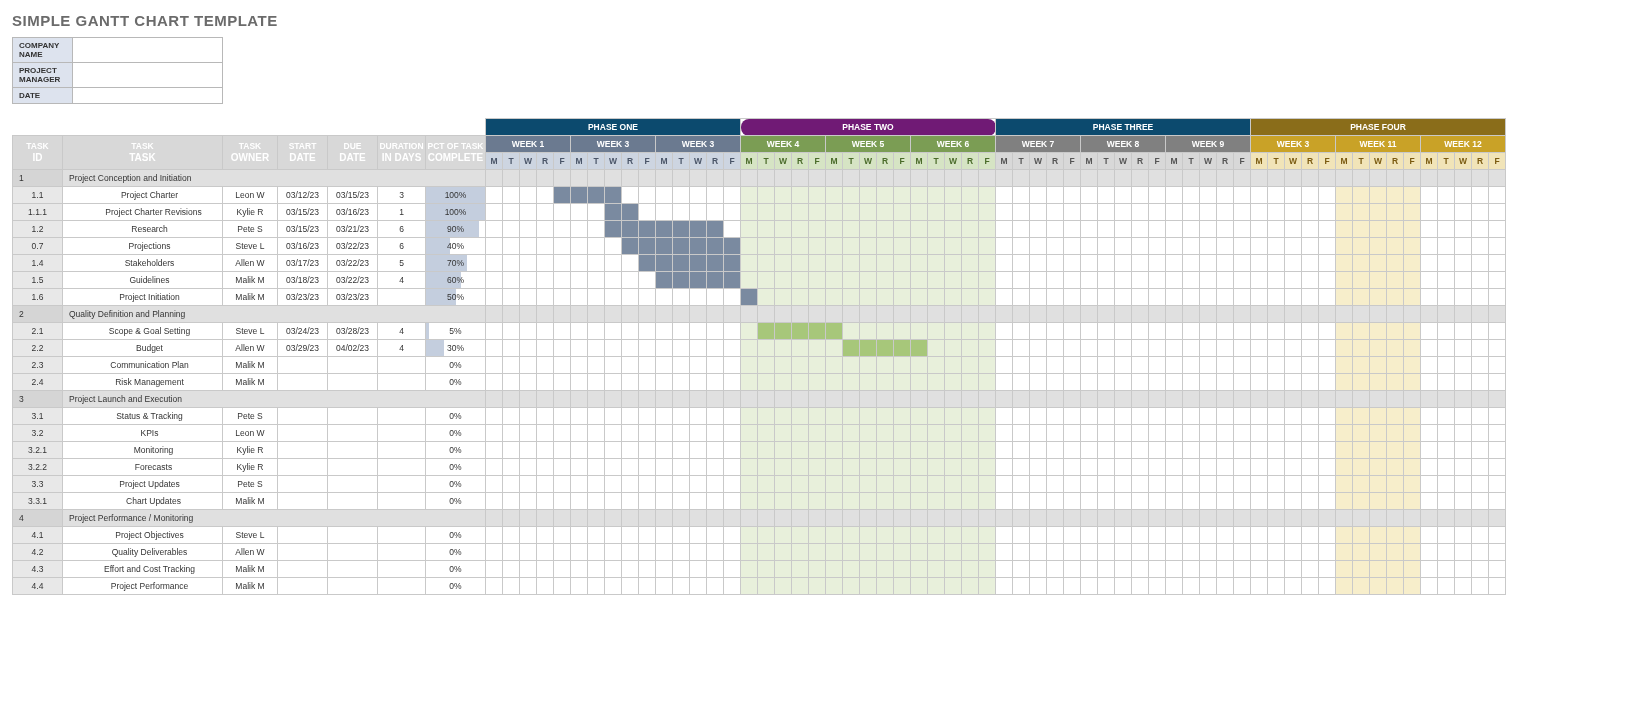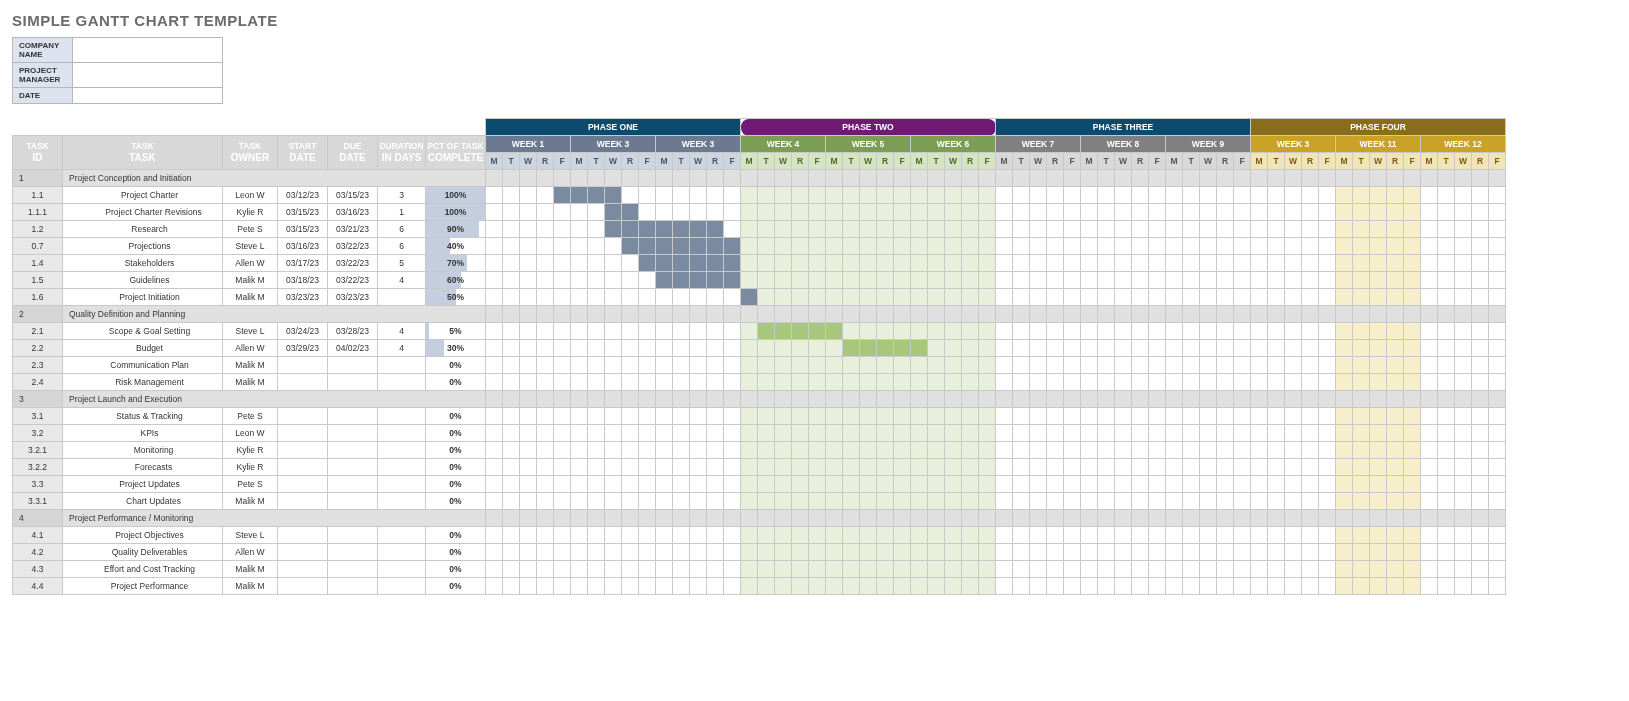--- a/index.html
+++ b/index.html
@@ -20,21 +20,21 @@
   .phase-row th { color:#fff; font-weight:bold; font-size:8.5px; padding:2px 0;}
   .ph1{background:#0c4a6e;} .ph2{background:#701a75;border-radius:8px;} .ph3{background:#0c4a6e;} .ph4{background:#8a6d1a;}
   .week-row th{ font-weight:bold; font-size:8px; color:#fff; padding:1px 0;}
   .wk1{background:#6b7a90;} .wk2{background:#7b9d54;} .wk3{background:#808080;} .wk4{background:#c9a227;}
   .day-row th{ font-weight:bold; font-size:8px; }
   .dh1{background:#cdd5e1;color:#4a5568;} .dh2{background:#d6e4c4;color:#4a6b2a;} .dh3{background:#d8d8d8;color:#555;} .dh4{background:#f1e4b8;color:#7a5a10;}
   td.id{background:#e8e8e8;text-align:left;padding-left:4px;}
   td.title{text-align:left;padding-left:6px;}
   td.owner{text-align:left;padding-left:4px;}
   td.date{font-size:8px;}
-  td.pct{position:relative;font-weight:bold;}
+  td.pct{position:relative;font-weight:normal;}
   td.pct .bar{position:absolute;left:0;top:0;bottom:0;background:#c4cede;}
   td.pct span{position:relative;z-index:1;}
   tr.section td{background:#e0e0e0;text-align:left;font-weight:normal;padding-left:6px;}
   tr.section td.id{background:#d5d5d5;} .shade2{background:#e8f0db;} .shade4{background:#f7eecb;}
   .gb1{background:#7a8aa0 !important;} .gb2{background:#a7c77a !important;}
   .indent1{padding-left:14px !important;}
   .indent2{padding-left:22px !important;}
 </style>
 </head>
 <body>

